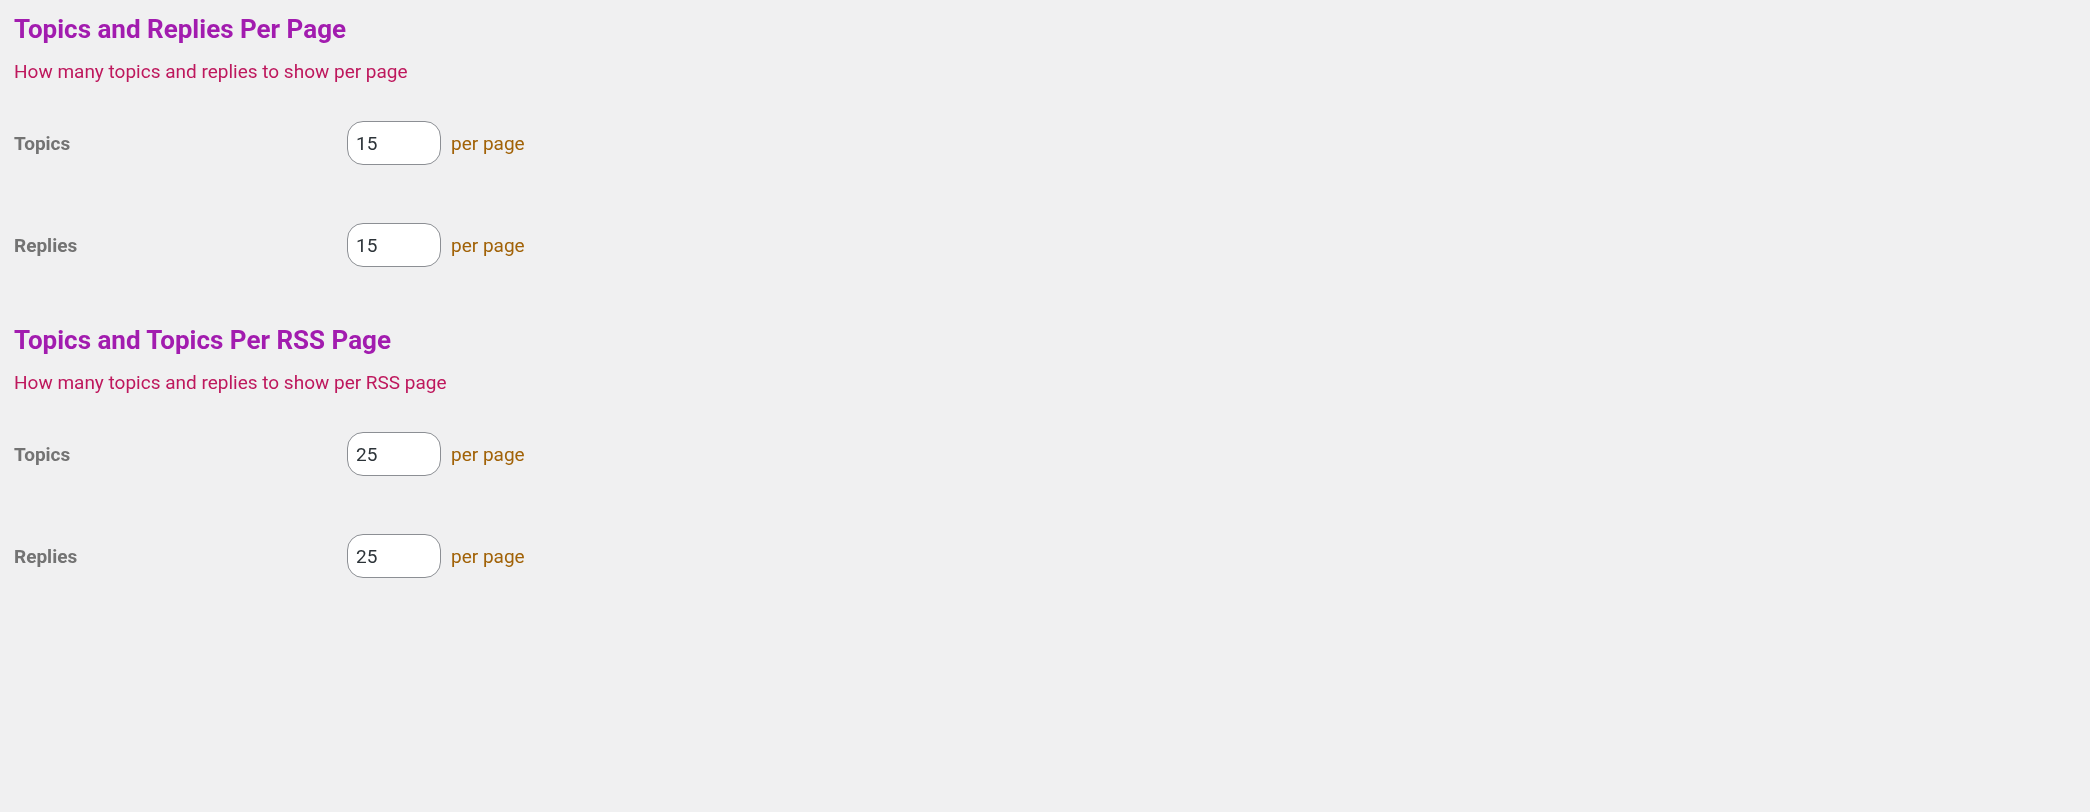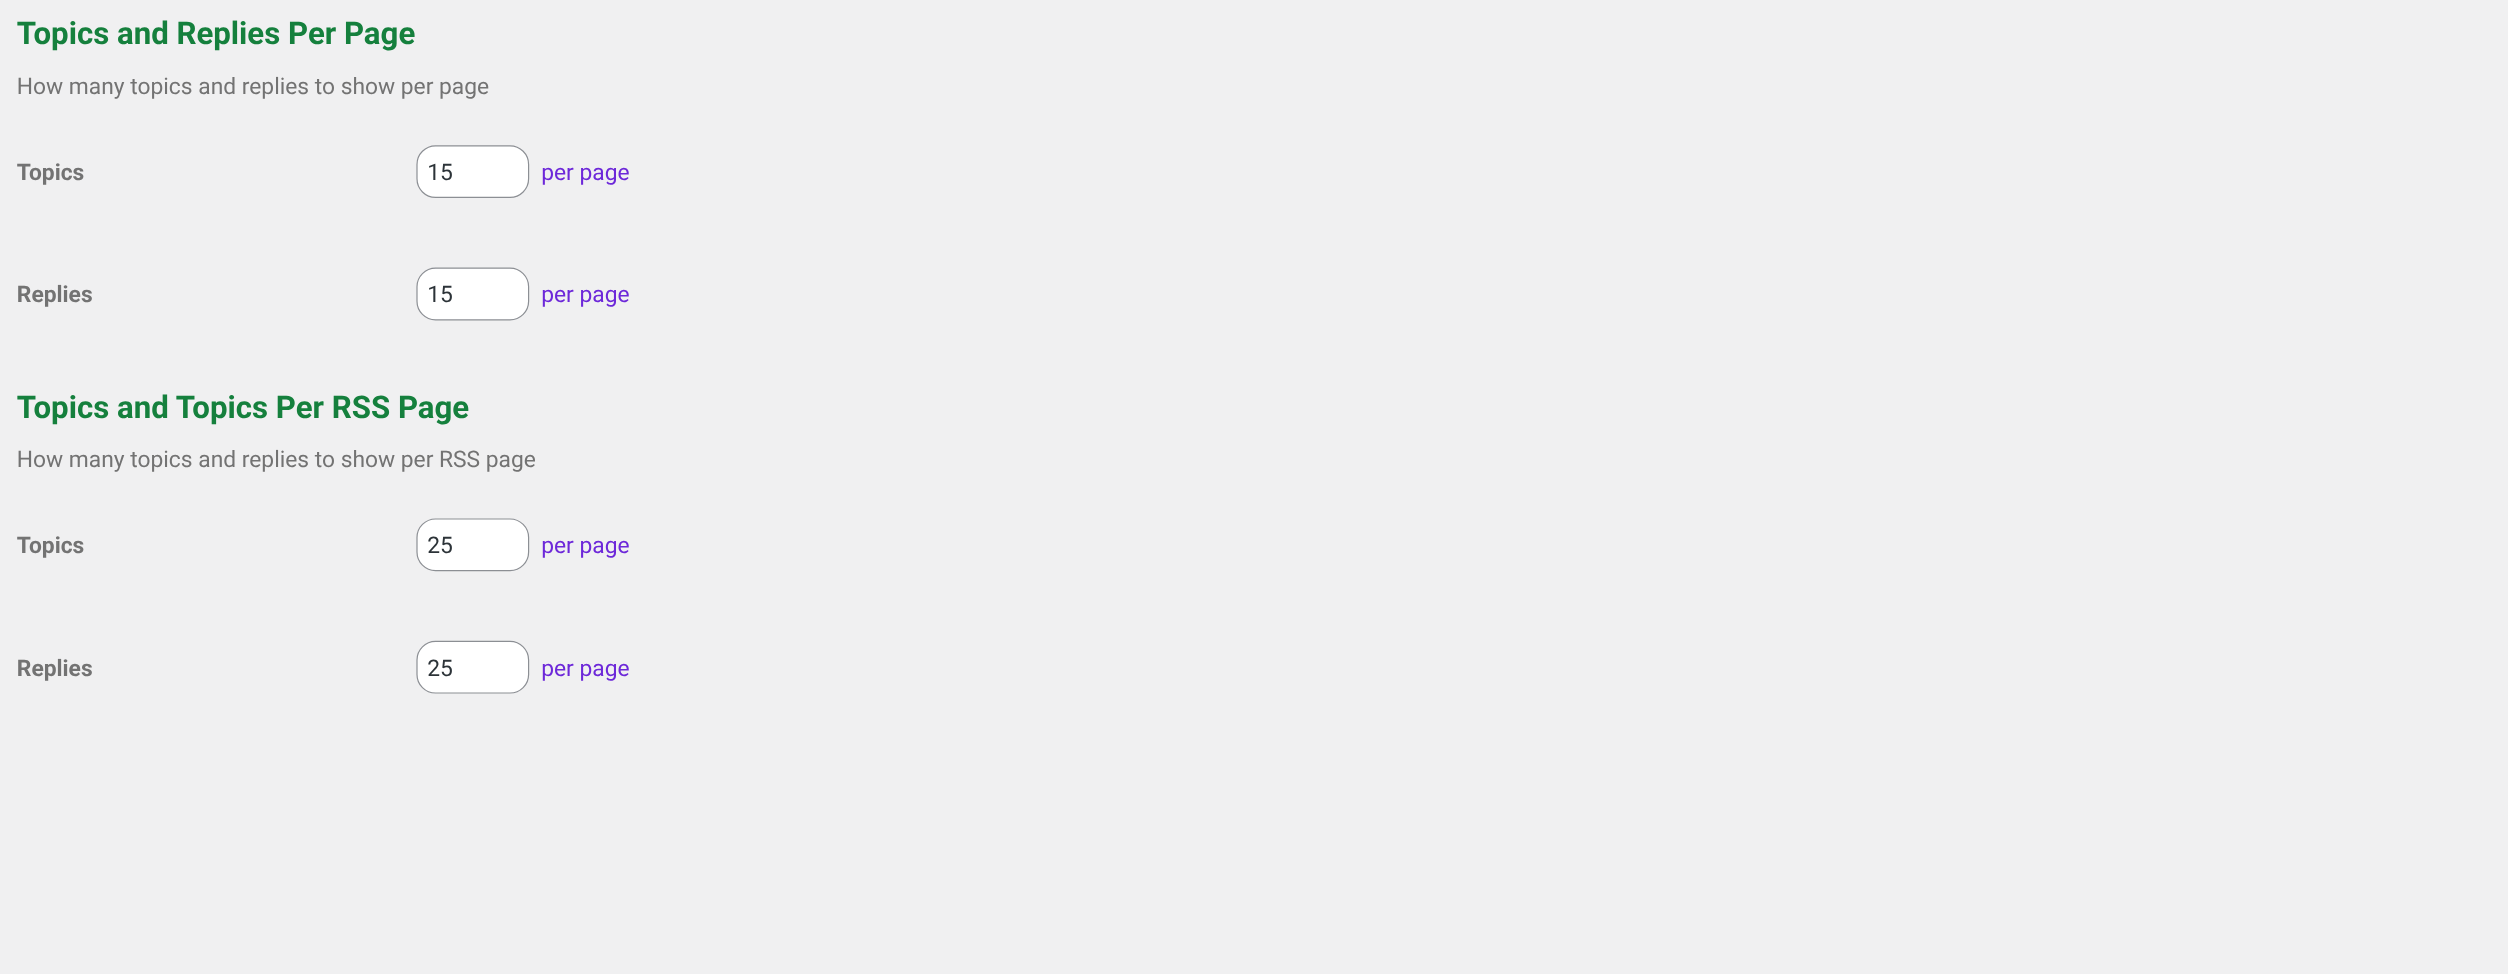--- a/index.html
+++ b/index.html
@@ -6,27 +6,27 @@
     body {
       background: #f0f0f1;
       font-family: -apple-system, BlinkMacSystemFont, "Segoe UI", Roboto, sans-serif;
       color: #1d2327;
       padding: 14px 14px;
       width: 2090px;
     }
     h2 {
       font-size: 26px;
       font-weight: 700;
-      color: #15803d;
+      color: #a21caf;
       margin-bottom: 16px;
       margin-top: 0;
     }
     p.description {
       font-size: 19px;
-      color: #737373;
+      color: #be185d;
       margin-bottom: 38px;
     }
     .section {
       margin-bottom: 32px;
     }
     .form-row {
       display: flex;
       align-items: center;
       margin-bottom: 58px;
     }
@@ -47,21 +47,21 @@
       font-size: 19px;
       padding: 4px 8px;
       border: 1px solid #8c8f94;
       border-radius: 16px;
       background: #ffffff;
       color: #2c3338;
       font-family: inherit;
     }
     .suffix {
       font-size: 19px;
-      color: #6d28d9;
+      color: #a16207;
     }
   </style>
 </head>
 <body>
 
 <div class="section">
   <h2>Topics and Replies Per Page</h2>
   <p class="description">How many topics and replies to show per page</p>
 
   <div class="form-row">

